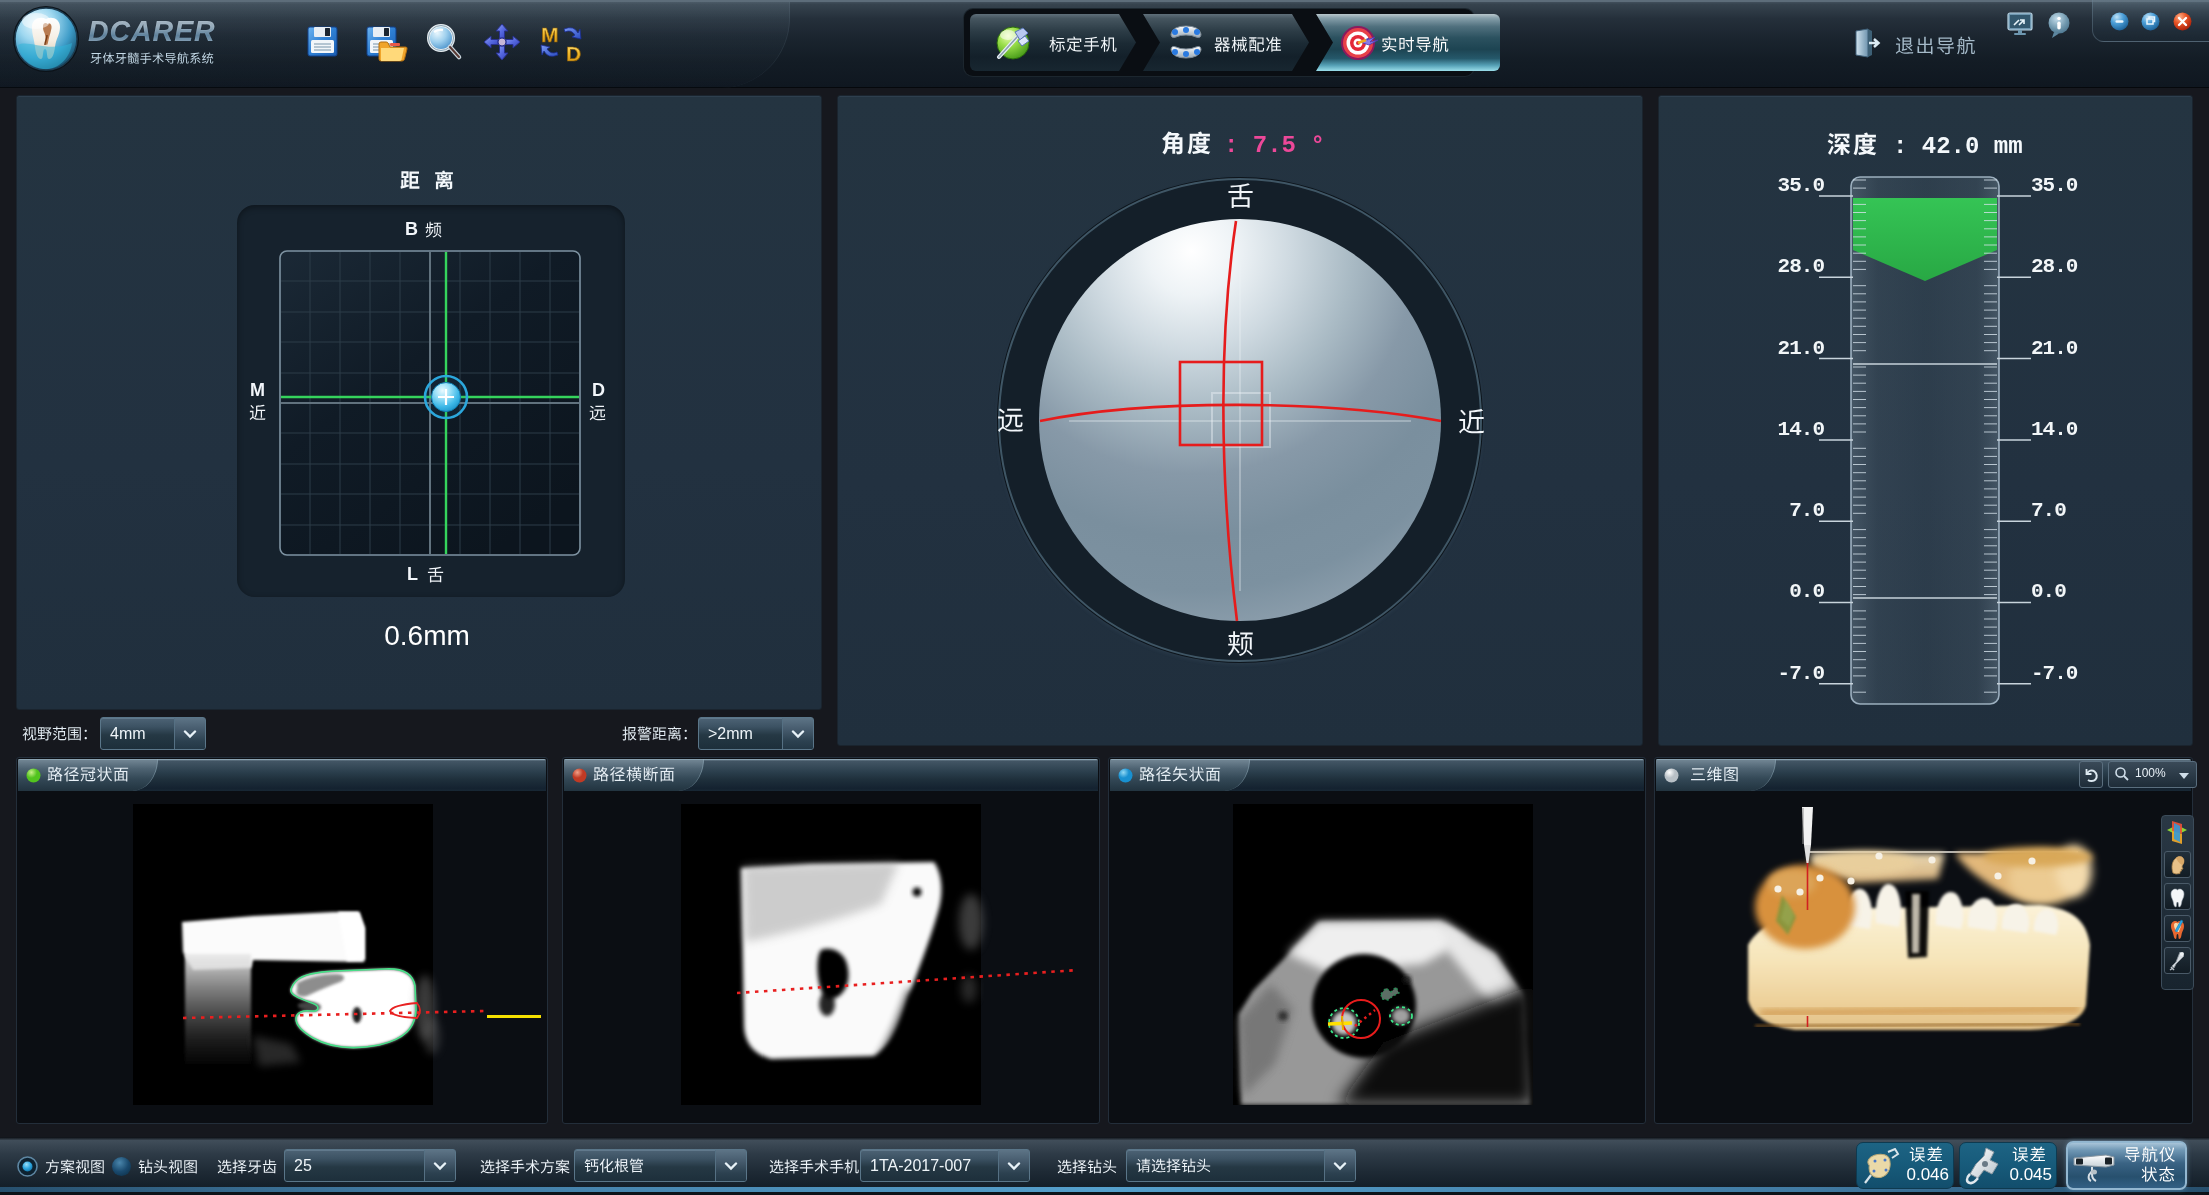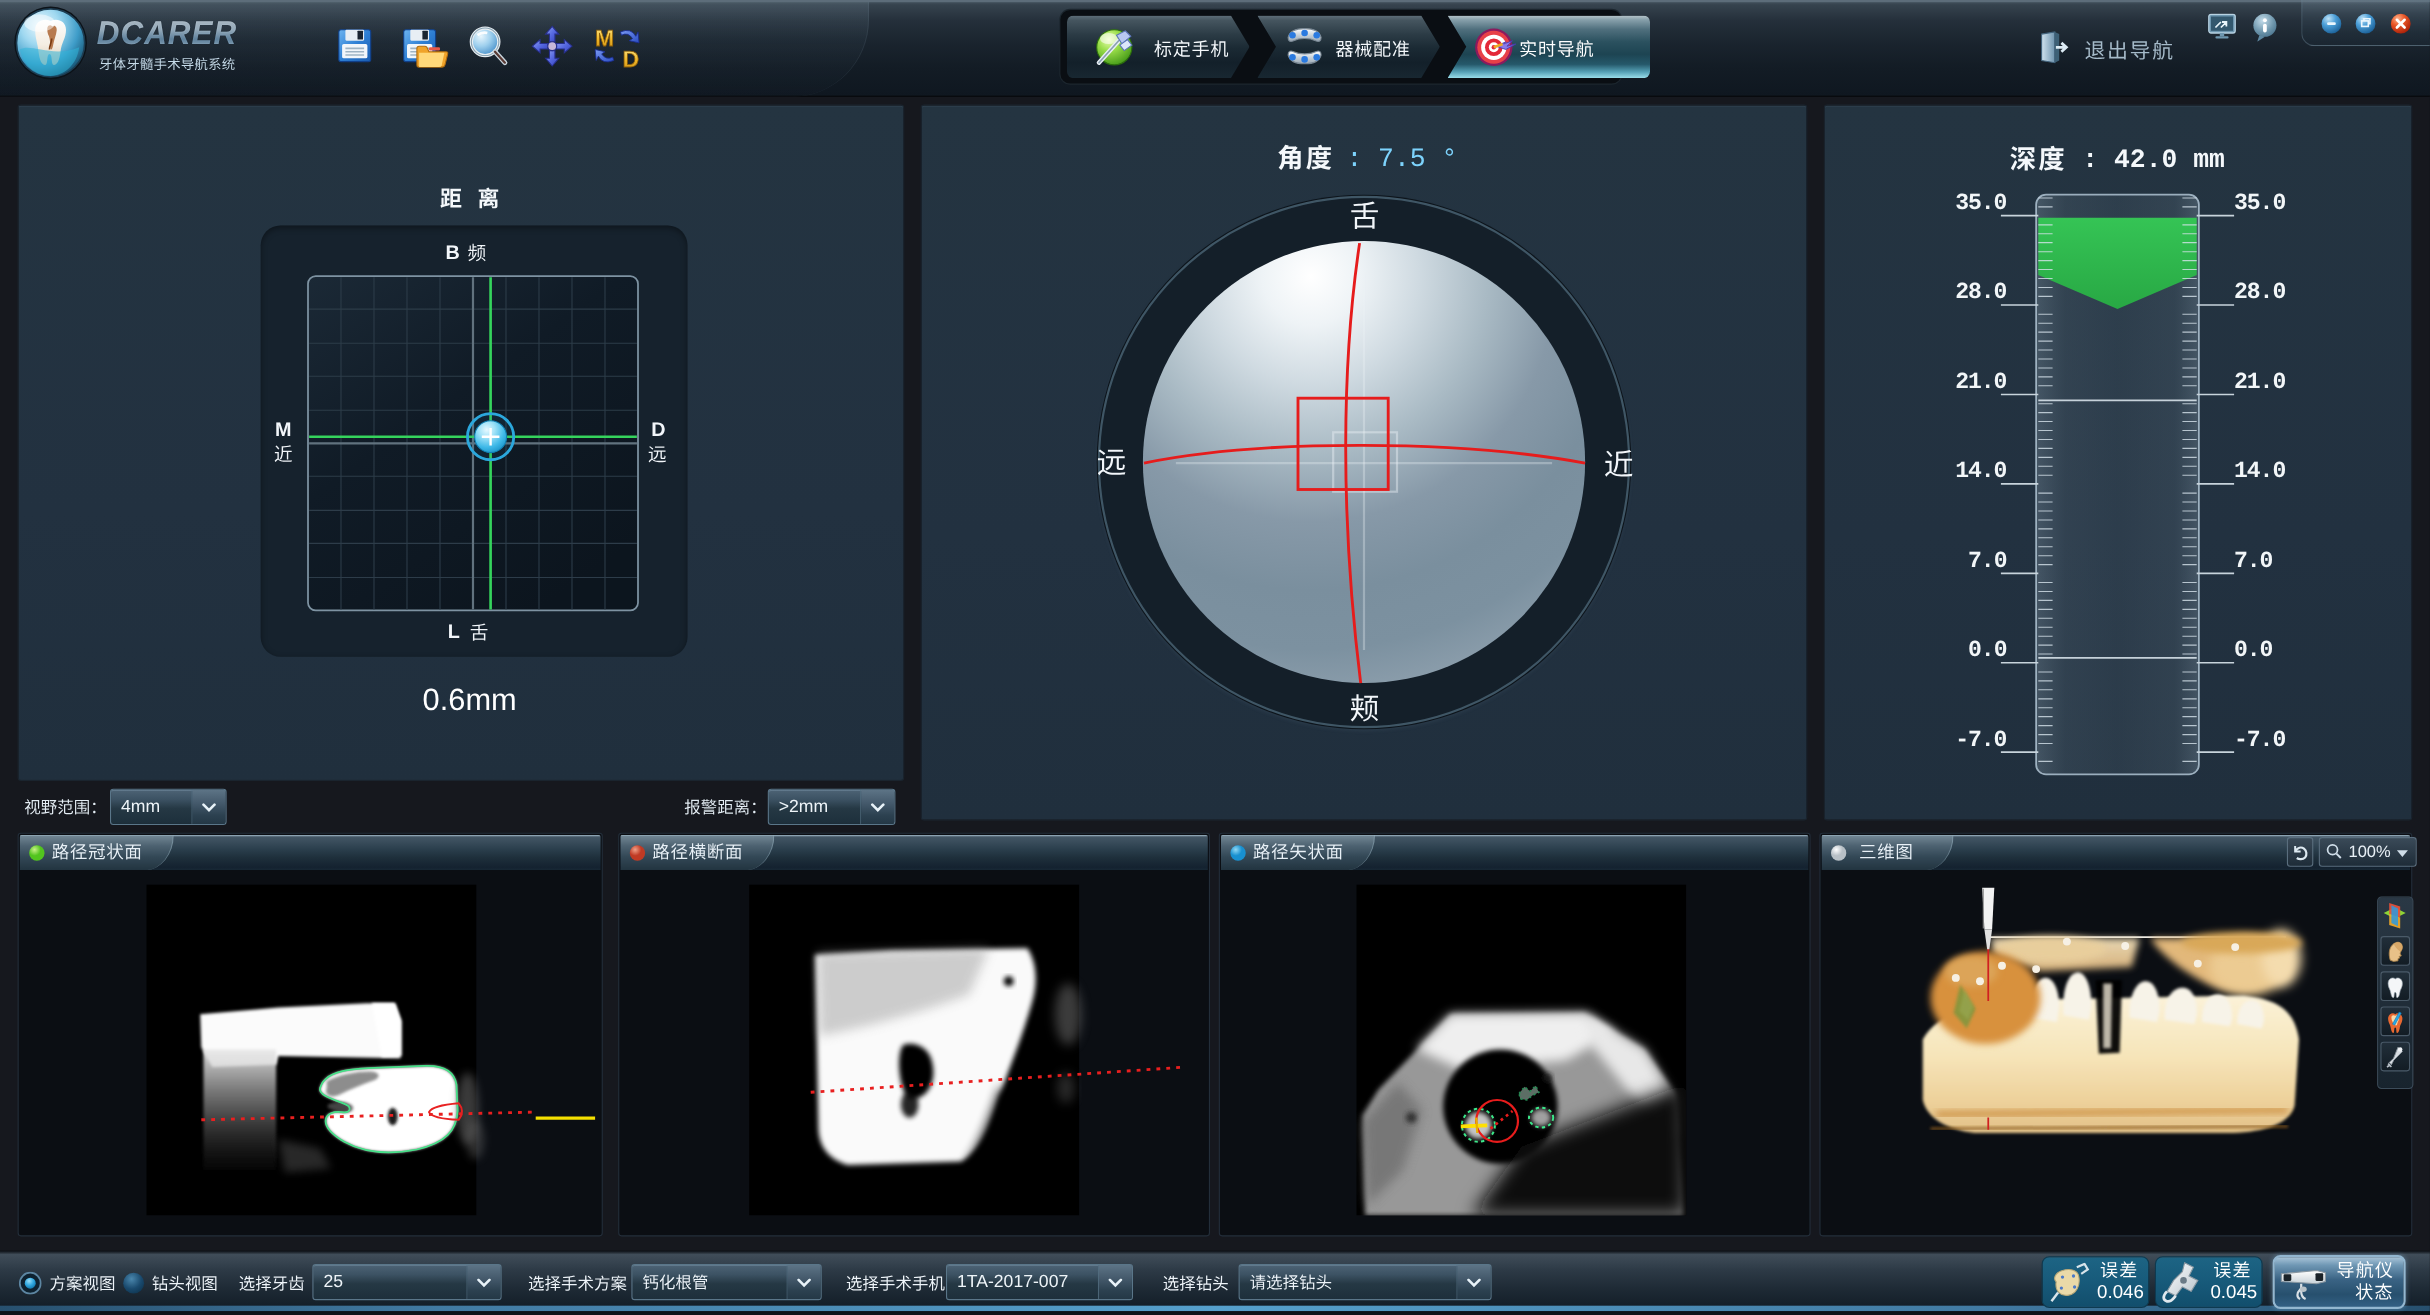--- a/index.html
+++ b/index.html
@@ -469,21 +469,21 @@
         </svg>
       </div>
     </div>
     <div class="panel" style="left:837px;top:95px;width:806px;height:651px"></div>
     <svg class="" style="position:absolute;left:1161.0px;top:131.0px;overflow:visible" width="50" height="29">
       <g fill="#f4f8fb">
         <use href="#g89d2b" transform="translate(0.0,21.1) scale(0.2400)"></use>
         <use href="#g5ea6b" transform="translate(26.0,21.1) scale(0.2400)"></use>
       </g>
     </svg>
-    <div class="abs mono" style="left:1224px;top:132px;font-size:24px;font-weight:normal;color:#7dd3fc">: 7.5 °</div>
+    <div class="abs mono" style="left:1224px;top:132px;font-size:24px;font-weight:bold;color:#ec4899">: 7.5 °</div>
     <div class="abs" style="left:998px;top:178px;width:484px;height:484px;border-radius:50%;background:#141f29;border:2px solid #3f5665;box-shadow:0 0 0 1px #0d141b, 0 2px 4px rgba(100,130,150,0.18)"></div>
     <div class="abs" style="left:1039px;top:219px;width:402px;height:402px;border-radius:50%;
 background:radial-gradient(circle at 38% 8%, #ffffff 0%, #eef3f6 10%, #cfdae1 22%, #a9bac4 36%, #8799a8 50%, #7a8f9e 64%, #7c91a0 76%, #8c9eac 86%, #aab9c3 95%, #ccd6dc 100%)"></div>
     <svg class="abs" style="left:1039px;top:219px" width="402" height="402" viewBox="0 0 402 402">
 <line x1="201" y1="30" x2="201" y2="372" stroke="rgba(235,242,246,0.32)" stroke-width="2"></line>
 <line x1="30" y1="202" x2="372" y2="202" stroke="rgba(235,242,246,0.32)" stroke-width="2"></line>
 <rect x="173" y="174" width="58" height="54" fill="none" stroke="rgba(238,244,248,0.42)" stroke-width="2"></rect>
 </svg>
     <svg class="abs" style="left:998px;top:178px" width="484" height="484" viewBox="0 0 484 484">
 <path d="M238,43 C222,150 220,290 239,443" fill="none" stroke="#e61c1c" stroke-width="2.6"></path>
@@ -781,21 +781,21 @@
     <div class="abs" style="left:2079px;top:761px;width:24px;height:27px;background:linear-gradient(180deg,#3a4a58,#1e2c38);border:1px solid #5a6e7e;border-radius:3px"></div>
 <svg class="abs" style="left:2083px;top:766px" width="17" height="17" viewBox="0 0 17 17">
 <path d="M3.5,3 L3.5,8 L8.5,8" stroke="#dce8f0" stroke-width="1.8" fill="none"></path>
 <path d="M4,7.5 C5.5,4.5 9,3.5 11.5,5.5 C14,7.5 14.5,11 12.5,13.5 C10.5,15.5 7,15.5 5,14" stroke="#dce8f0" stroke-width="2" fill="none"></path>
 </svg>
     <div class="abs" style="left:2108px;top:761px;width:89px;height:27px;background:linear-gradient(180deg,#3a4a58,#1e2c38);border:1px solid #5a6e7e;border-radius:3px"></div>
 <svg class="abs" style="left:2114px;top:766px" width="16" height="16" viewBox="0 0 16 16">
       <circle cx="6.5" cy="6.5" r="4.5" fill="none" stroke="#cfdde8" stroke-width="1.6"></circle>
       <line x1="10" y1="10" x2="14" y2="14" stroke="#cfdde8" stroke-width="1.8"></line>
     </svg>
-<div class="abs" style="left:2135px;top:766px;font-size:15px;color:#e8f0f6">100%</div>
+<div class="abs" style="left:2135px;top:766px;font-size:12px;color:#e8f0f6">100%</div>
 <svg class="abs" style="left:2178px;top:772px" width="12" height="8" viewBox="0 0 12 8">
       <path d="M1,1 L6,7 L11,1 Z" fill="#cfdde8"></path>
     </svg>
     <div class="abs" style="left:2161px;top:815px;width:33px;height:175px;background:linear-gradient(180deg,#2a3845,#18242e);border:1px solid #3c4c5a;border-radius:4px"></div>
     <svg class="abs" style="left:2164px;top:819px" width="27" height="27" viewBox="0 0 27 27">
 <polygon points="3,11 13,6 23,11 13,16" fill="#8fd435"></polygon>
 <polygon points="8,2 18,5 18,15 8,12" fill="#e85038" opacity="0.92"></polygon>
 <polygon points="8,12 18,15 18,25 8,22" fill="#f0a828" opacity="0.92"></polygon>
 <polygon points="10,4 10,20 16,23 16,7" fill="#2a9ae0" opacity="0.85"></polygon>
 </svg>

